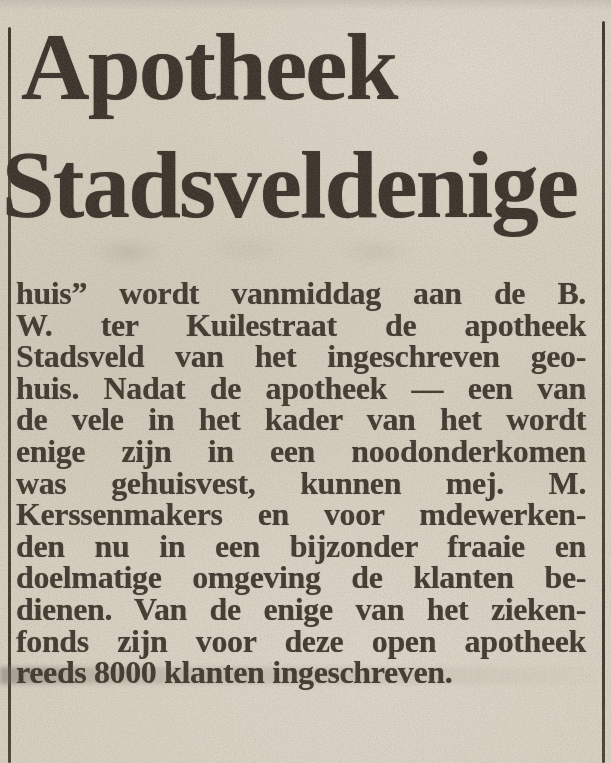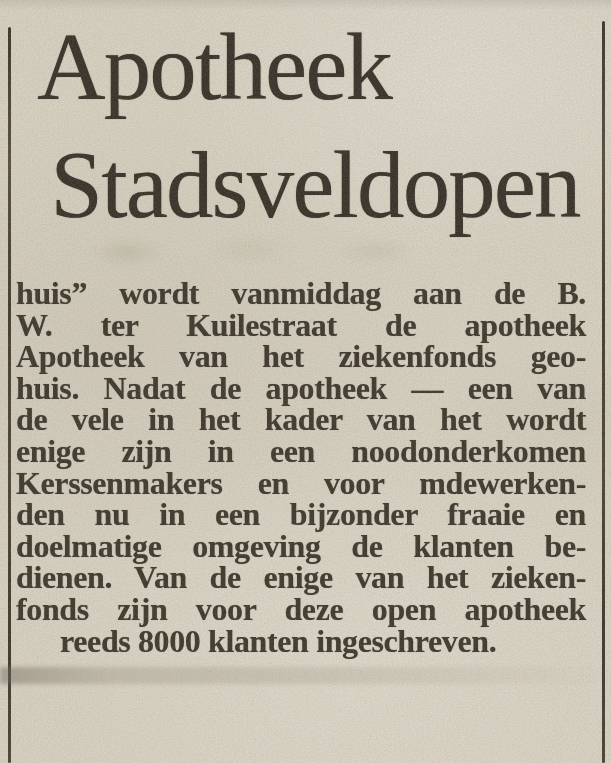--- a/index.html
+++ b/index.html
@@ -29,37 +29,37 @@
     border-radius: 2px;
     background: linear-gradient(to bottom,
       #3a342a, #564e40 18%, #413a2f 38%, #4d4537 60%, #3d372c 82%, #4a4336);
   }
   .rule-left  { left: 8px;   top: 27px; bottom: 0; }
   .rule-right { left: 602px; top: 21px; bottom: 0; }
 
   
   .headline {
     position: absolute;
-    left: 37px;
+    left: 21px;
     top: 8px;
     width: 556px;
     color: #38322a;
-    font-weight: normal;
+    font-weight: bold;
     font-size: 95px;
     letter-spacing: -0.02em;
     text-shadow: 0 0 1px rgba(56,50,42,0.55);
   }
   .hl-line {
     height: 118px;
     line-height: 118px;
     white-space: nowrap;
   }
   .hl-line2 {
     display: flex;
-    justify-content: center;
+    justify-content: flex-end;
   }
 
   
   .body-text {
     position: absolute;
     left: 16px;
     top: 278px;
     width: 570px;
     font-size: 32px;
     font-weight: bold;
@@ -68,21 +68,21 @@
     text-shadow: 0 0 0.8px rgba(63,56,46,0.5);
   }
   .bl {
     height: 31.6px;
     line-height: 31.6px;
     text-align: justify;
     text-align-last: justify;
     white-space: normal;
   }
   .bl.indent { text-indent: 33px; }
-  .bl.last   { text-align-last: left; margin-left: 44px; }
+  .bl.last   { text-align-last: left; }
 
   
   .ghost-band {
     position: absolute;
     left: 70px;
     top: 222px;
     width: 410px;
     height: 52px;
     filter: blur(4px);
     opacity: 0.6;
@@ -128,31 +128,32 @@
   <div class="rule rule-left"></div>
   <div class="rule rule-right"></div>
 
   <div class="ghost-band"></div>
   <div class="smudge"></div>
 
   <div class="headline">
     <div class="hl-line">Apotheek</div>
     <div class="hl-line hl-line2">
       <span>Stadsveld</span>
-      <span>open</span>
+      <span>enige</span>
     </div>
   </div>
 
   <div class="body-text">
     <div class="bl">huis” wordt vanmiddag aan de B.</div>
     <div class="bl">W. ter Kuilestraat de apotheek</div>
-    <div class="bl">Apotheek van het ziekenfonds geo-</div>
+    <div class="bl">Stadsveld van het ingeschreven geo-</div>
     <div class="bl">huis. Nadat de apotheek — een van</div>
     <div class="bl">de vele in het kader van het wordt</div>
     <div class="bl">enige zijn in een noodonderkomen</div>
+    <div class="bl">was gehuisvest, kunnen mej. M.</div>
     <div class="bl">Kerssenmakers en voor mdewerken-</div>
     <div class="bl">den nu in een bijzonder fraaie en</div>
     <div class="bl">doelmatige omgeving de klanten be-</div>
     <div class="bl">dienen. Van de enige van het zieken-</div>
     <div class="bl">fonds zijn voor deze open apotheek</div>
     <div class="bl last">reeds 8000 klanten ingeschreven.</div>
   </div>
 
   <svg class="grain" width="611" height="763" xmlns="http://www.w3.org/2000/svg">
     <filter id="grainF">

